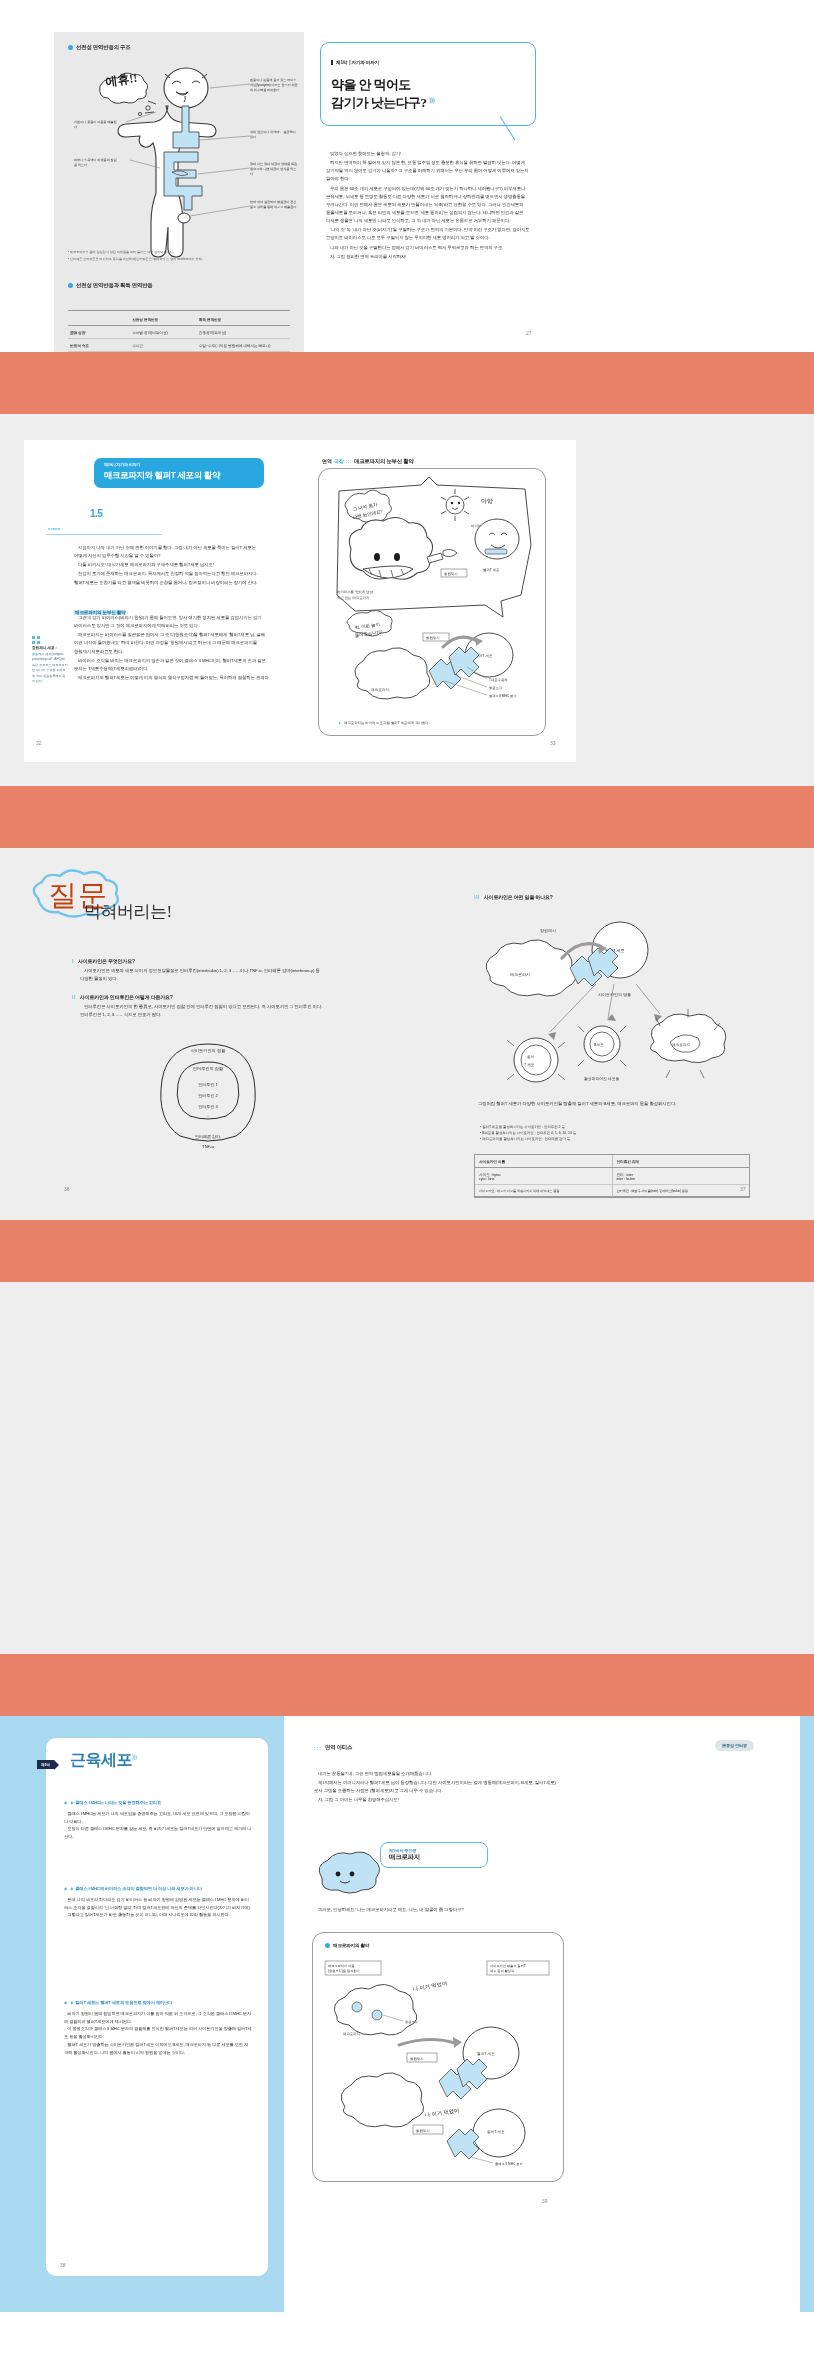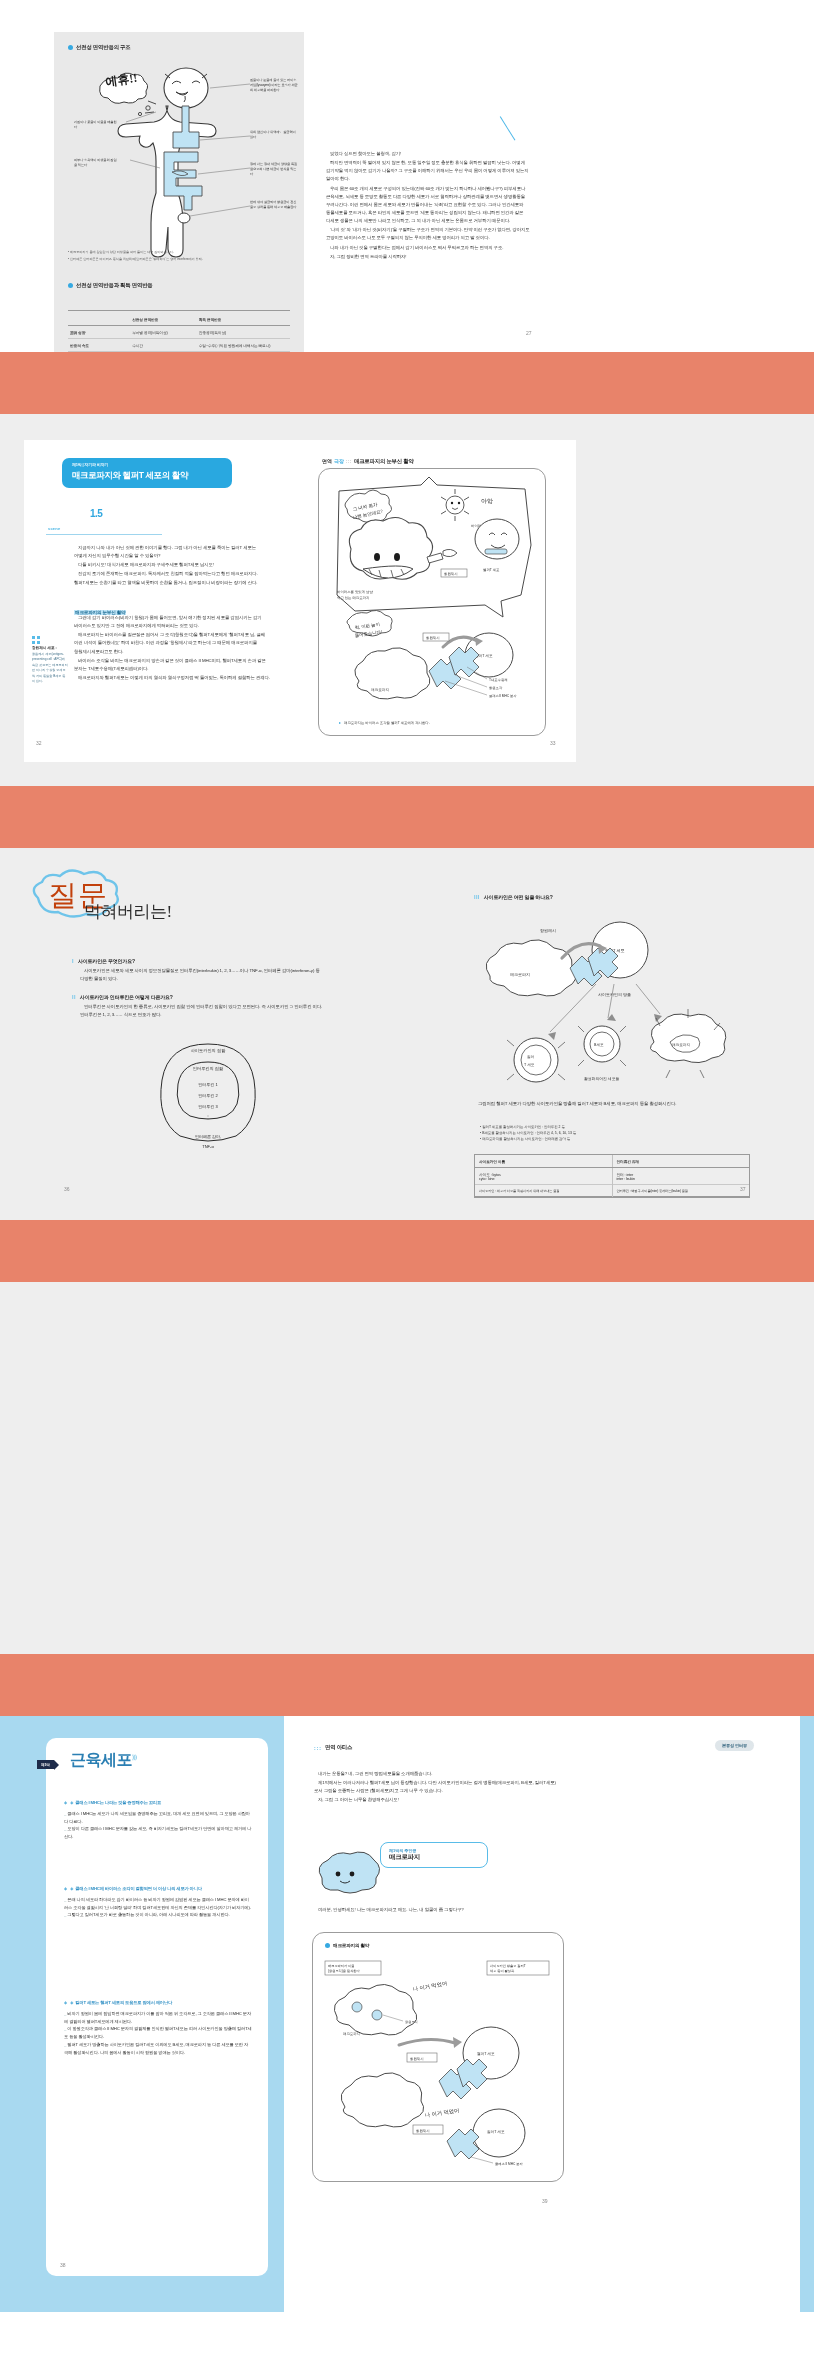--- a/index.html
+++ b/index.html
@@ -43,20 +43,21 @@
   }
   .dot-head .txt { font-size: 5.4px; font-weight: bold; color: #1d1d1d; letter-spacing: -.2px; }
 
   
   .chap-flag {
     background: #29a8e0;
     border-radius: 7px 7px 7px 7px;
     padding: 4px 10px 6px 10px;
     color: #fff;
     position: relative;
+    margin-left: 32px;
   }
   .chap-flag .kicker { font-size: 4px; font-weight: bold; letter-spacing: -.2px; opacity: .95; }
   .chap-flag .big { font-size: 8.5px; font-weight: bold; letter-spacing: -.4px; margin-top: 3px; }
 
   
   .bubble-title {
     border: 1.4px solid #4cb7e8;
     border-radius: 9px;
     padding: 7px 10px 14px 10px;
     position: relative;
@@ -331,20 +332,31 @@
           </tr>
         </tbody>
       </table>
     </div>
   </div>
 
   <span class="pagenum" style="left:70px;top:330px;">26</span>
 
   <div class="sheet" style="left:304px;top:32px;width:250px;height:320px;">
 
+    <div class="bubble-title" style="position:absolute;left:16px;top:10px;width:216px;">
+      <span class="kicker">
+        <b>제1막</b>
+        &nbsp;|&nbsp;<span>자기와 비자기</span>
+      </span>
+      <div class="l1" style="margin-top:8px;">약을 안 먹어도</div>
+      <div class="l2">
+        <span>감기가 낫는다구?</span>
+        <sup style="font-size:7px;color:#4cb7e8;">)))</sup>
+      </div>
+    </div>
     <div class="bubble-tail" style="left:196px;top:84px;"></div>
 
     <div style="position:absolute;left:22px;top:118px;width:206px;">
       <div class="realtext p">잊었다 싶으면 찾아오는 불청객, 감기!</div>
       <div class="realtext p">하지만 면역력이 뚝 떨어져 있지 않은 한, 보통 일주일 정도 충분한 휴식을 취하면 말끔히 낫는다. 어떻게 감기약을 먹지 않아도 감기가 나을까? 그 구조를 이해하기 위해서는 우선 우리 몸이 어떻게 이루어져 있는지 알아야 한다.</div>
       <div class="realtext p">우리 몸은 60조 개의 세포로 구성되어 있는데(진짜 60조 개가 맞는지 하나하나 세어봤나구?) 피부세포나 근육세포, 뇌세포 등 모양도 활동도 다른 다양한 세포가 서로 협력하거나 상하관계를 맺으면서 생명활동을 꾸려나간다. 이런 면에서 몸은 세포와 세포가 만들어내는 '사회'라고 표현할 수도 있다. 그러나 인간세포와 동물세포를 모으거나, 혹은 타인의 세포를 모으면 '세포 동아리'는 성립되지 않는다. 왜냐하면 인간과 같은 다세포 생물은 나의 세포만 나라고 인식하고, 그 외 내가 아닌 세포는 온몸으로 거부하기 때문이다.</div>
       <div class="realtext p">'나의 것' 와 '내가 아닌 것(비자기)'을 구별하는 구조가 면역의 기본이다. 만약 이런 구조가 없다면, 강아지도 고양이도 바이러스도 나도 모두 구별되지 않는 무의미한 세포 덩어리가 되고 말 것이다.</div>
       <div class="realtext p">나와 내가 아닌 것을 구별한다는 점에서 감기 바이러스도 쪄서 무찌르고자 하는 면역의 구조.</div>
       <div class="realtext p">자, 그럼 장비한 면역 드라마를 시작하자!</div>
     </div>

